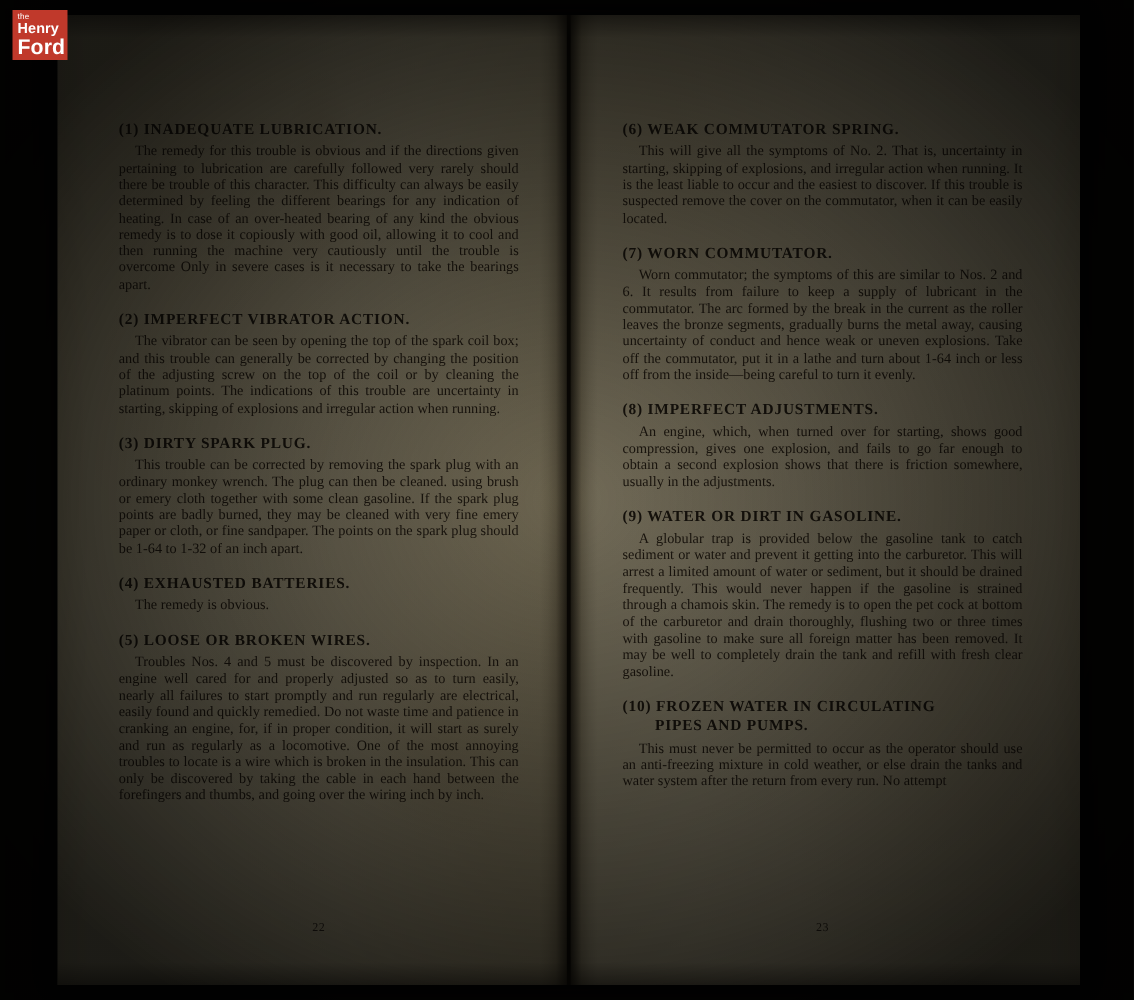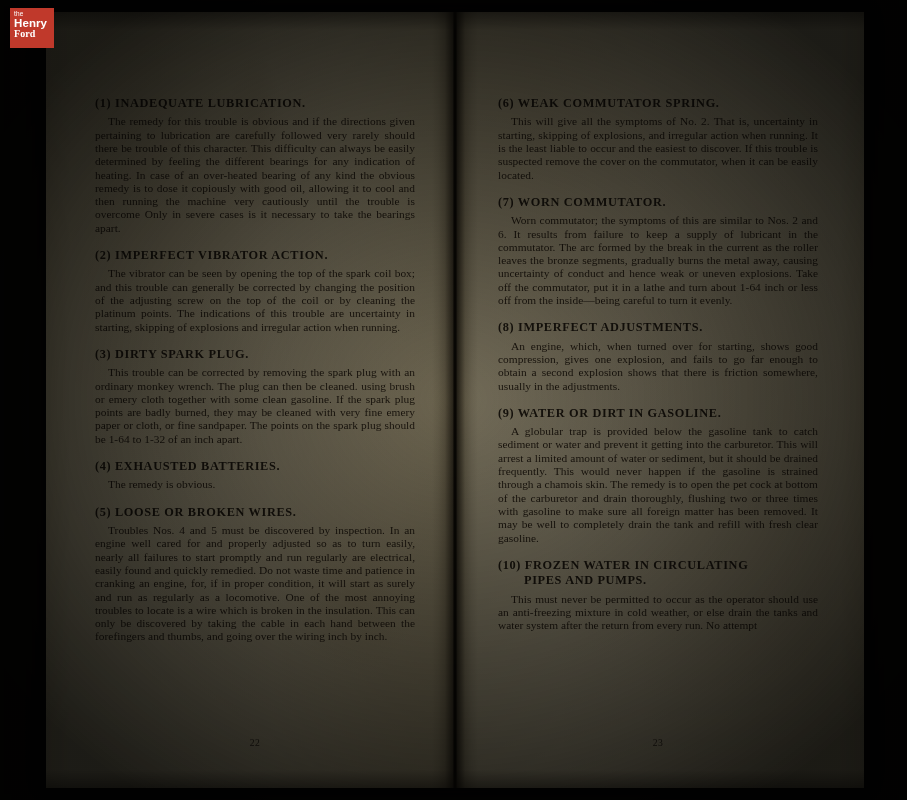--- a/index.html
+++ b/index.html
@@ -165,25 +165,24 @@
     display: block;
     letter-spacing: 0.2px;
   }
   .logo .henry {
     font-size: 11.5px;
     font-weight: bold;
     display: block;
     letter-spacing: 0.1px;
   }
   .logo .ford {
-    font-size: 10px;
+    font-size: 17px;
     font-weight: bold;
     display: block;
     letter-spacing: 0.1px;
-    font-family: Liberation Serif, serif;
   }
   
   .stain {
     position: absolute;
     border-radius: 50%;
     pointer-events: none;
     z-index: 3;
   }
   .stain.a {
     left: 180px; top: 40px; width: 60px; height: 180px;

